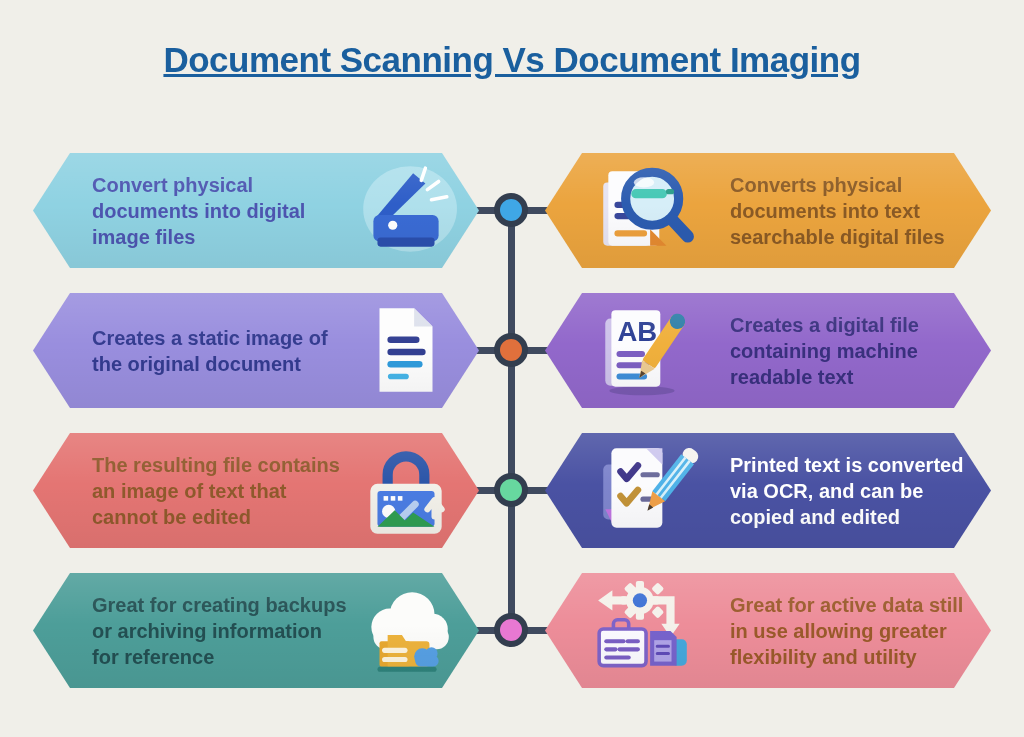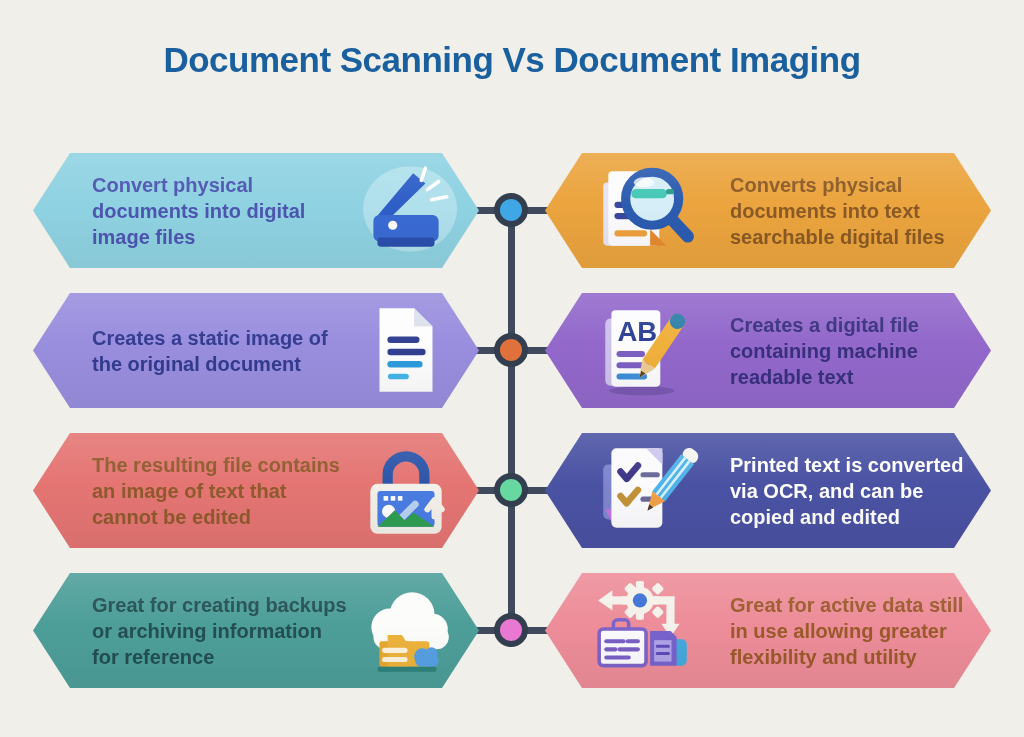--- a/index.html
+++ b/index.html
@@ -1,20 +1,20 @@
 <!DOCTYPE html>
 <html><head>
 <meta charset="utf-8">
 <style>
   html,body{margin:0;padding:0;}
   body{font-family:"Liberation Sans",sans-serif;}
   #canvas{position:relative;width:1024px;height:737px;overflow:hidden;background:#f0efe9;}
 
   .title{position:absolute;top:40px;left:0;width:100%;text-align:center;margin:0;
-         font-size:35px;font-weight:800;letter-spacing:-0.5px;}
+         font-size:35px;font-weight:800;letter-spacing:-0.5px;text-decoration:underline;}
 
   
   .vline{position:absolute;left:508px;top:210px;width:7px;height:421px;z-index:1;border-radius:3px;}
   .stub{position:absolute;left:466px;width:90px;height:7px;z-index:1;border-radius:3px;}
   .node{position:absolute;left:494px;width:34px;height:34px;border-radius:50%;
         border:6px solid #333e4f;box-sizing:border-box;z-index:3;}
 
   
   .banner{position:absolute;width:446px;height:115px;z-index:2;
           clip-path:polygon(37px 0%,409px 0%,100% 50%,409px 100%,37px 100%,0% 50%);

